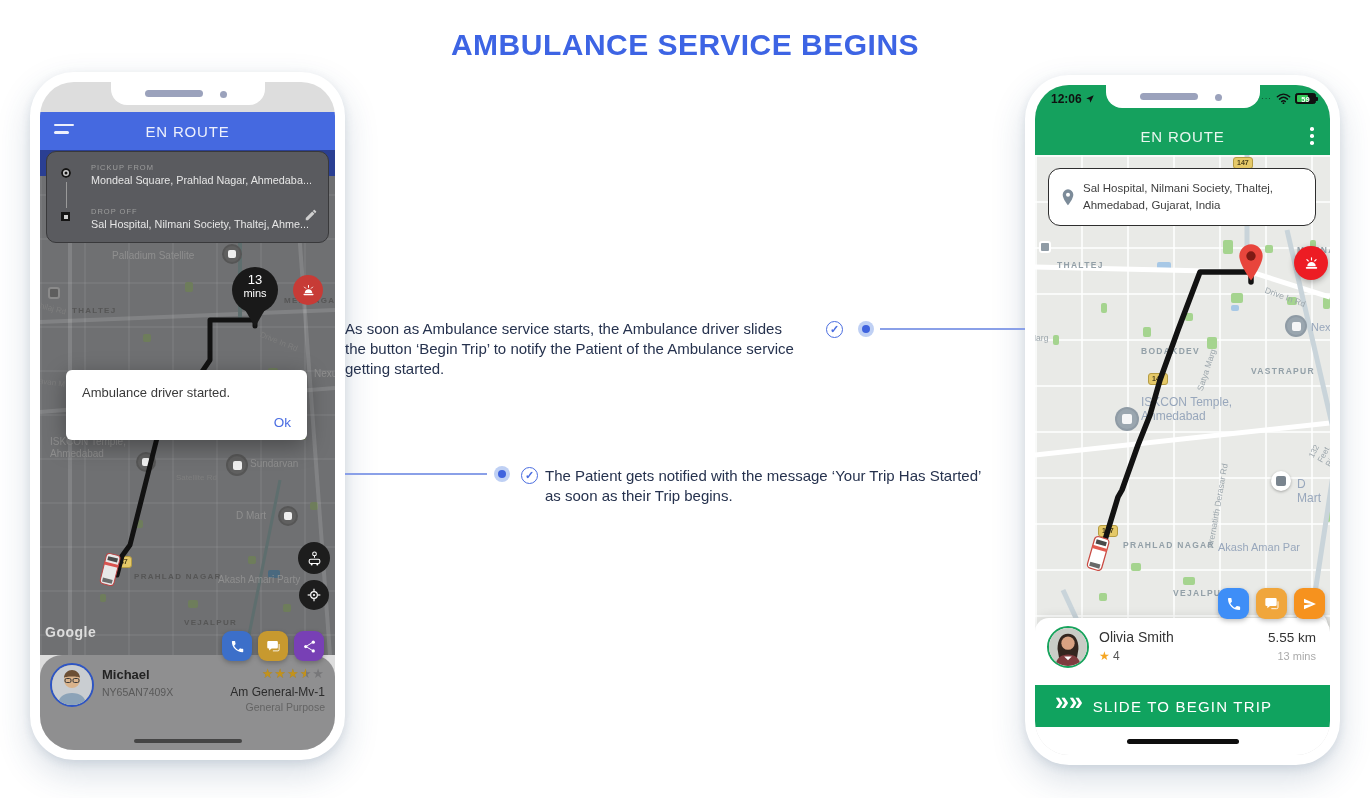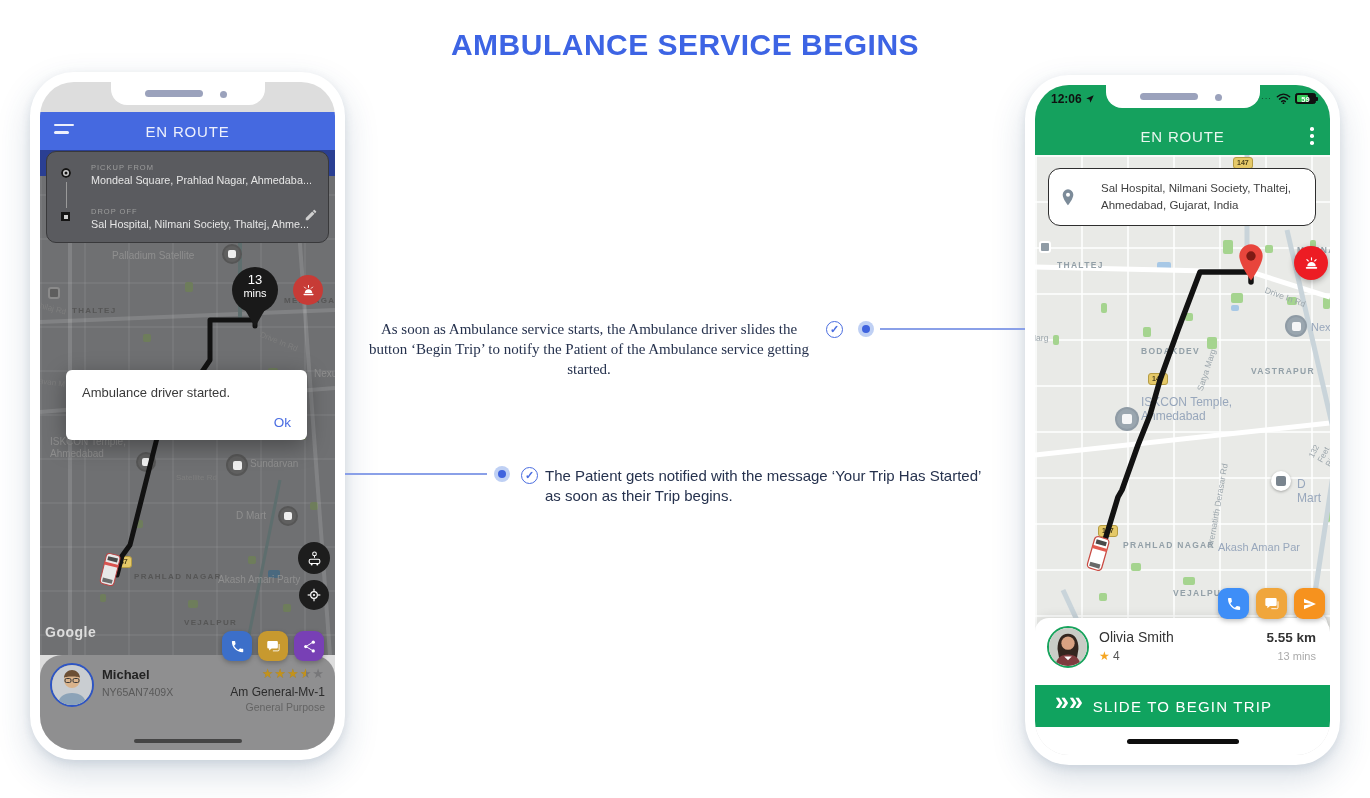--- a/index.html
+++ b/index.html
@@ -104,21 +104,21 @@
 
   .driver-card { position:absolute; left:0; top:573px; width:100%; height:95px; background:#8F8F90;
     border-radius:22px 22px 0 0; z-index:20; }
   .avatar { border-radius:50%; overflow:hidden; position:absolute; }
   .stars { position:relative; display:inline-block; font-size:13px; letter-spacing:1px; color:#777779; line-height:14px; }
   .stars .stars-fill { position:absolute; left:0; top:0; overflow:hidden; white-space:nowrap; color:#C2921C; }
   .home-bar { position:absolute; left:50%; transform:translateX(-50%); border-radius:3px; }
 
   
   .addr-card { position:absolute; left:13px; top:83px; width:268px; height:58px; background:#fff; border:1px solid #2E2E2E;
-    border-radius:12px; z-index:20; display:flex; align-items:center; padding:8px 10px 8px 52px;
+    border-radius:12px; z-index:20; display:flex; align-items:center; padding:8px 10px 8px 34px;
     font-size:11.5px; color:#3E3E3E; line-height:1.5; }
   .addr-pin { position:absolute; left:11px; top:19px; }
   .red-pin { position:absolute; z-index:9; }
   .patient-card { position:absolute; left:0; top:533px; width:100%; height:67px; background:#fff;
     border-radius:14px 14px 0 0; z-index:20; box-shadow:0 -3px 10px rgba(0,0,0,.08); }
   .slide-btn { position:absolute; left:0; top:600px; width:100%; height:42px; background:#10A35F; z-index:20;
     display:flex; align-items:center; justify-content:center; cursor:pointer; }
   .slide-btn .lbl { color:#fff; font-size:15px; letter-spacing:1.2px; }
   .slide-btn .chev { position:absolute; left:20px; top:2px; color:#fff; font-size:25px; font-weight:bold; }
   .bottom-strip { position:absolute; left:0; top:642px; width:100%; height:28px; background:#fff; z-index:20; }
@@ -522,35 +522,35 @@
               <circle cx="20" cy="16" r="7" fill="#D8A282"></circle>
               <path d="M7 40c0-8 6-12 13-12s13 4 13 12z" fill="#7E3B3E"></path>
               <path d="M16 30l4 4 4-4" fill="#fff"></path>
             </svg>
         </div>
         <div style="position:absolute; left:64px; top:11px; font-size:14px; color:#333;">Olivia Smith</div>
         <div style="position:absolute; left:64px; top:31px; font-size:12px; color:#555;">
           <span style="color:#F5A623;">★</span>
           <span>4</span>
         </div>
-        <div style="position:absolute; right:14px; top:12px; font-size:13.5px; font-weight:bold; color:#333;margin-left:44px;">5.55 km</div>
+        <div style="position:absolute; right:14px; top:12px; font-size:13.5px; font-weight:normal; color:#333;margin-left:44px;">5.55 km</div>
         <div style="position:absolute; right:14px; top:32px; font-size:11px; color:#ABABAB;">13 mins</div>
       </div>
 
       <div class="slide-btn">
         <span class="chev"><span>»</span><span>»</span></span>
         <span class="lbl">SLIDE TO BEGIN TRIP</span>
       </div>
       <div class="bottom-strip">
         <span class="home-bar" style="top:12px; width:112px; height:5px; background:#0E0E0E;"></span>
       </div>
     </div>
   </div>
 
-  <div class="note" style="left:360px; top:319px; width:458px; text-align:center;font-family:Liberation Serif, serif;">As soon as Ambulance service starts, the Ambulance driver slides the button ‘Begin Trip’ to notify the Patient of the Ambulance service getting started.</div>
+  <div class="note" style="left:345px; top:319px; width:458px; text-align:left;">As soon as Ambulance service starts, the Ambulance driver slides the button ‘Begin Trip’ to notify the Patient of the Ambulance service getting started.</div>
   <span class="chk" style="left:826px; top:321px;"><span>✓</span></span>
   <span class="conn-dot" style="left:858px; top:321px;"></span>
   <span class="conn-line" style="left:880px; top:328px; width:145px;"></span>
 
   <span class="conn-line" style="left:345px; top:473px; width:142px;"></span>
   <span class="conn-dot" style="left:494px; top:466px;"></span>
   <span class="chk" style="left:521px; top:467px;"><span>✓</span></span>
   <div class="note" style="left:545px; top:466px; width:438px; text-align:left;">The Patient gets notified with the message ‘Your Trip Has Started’ as soon as their Trip begins.</div>
 
 </div>

